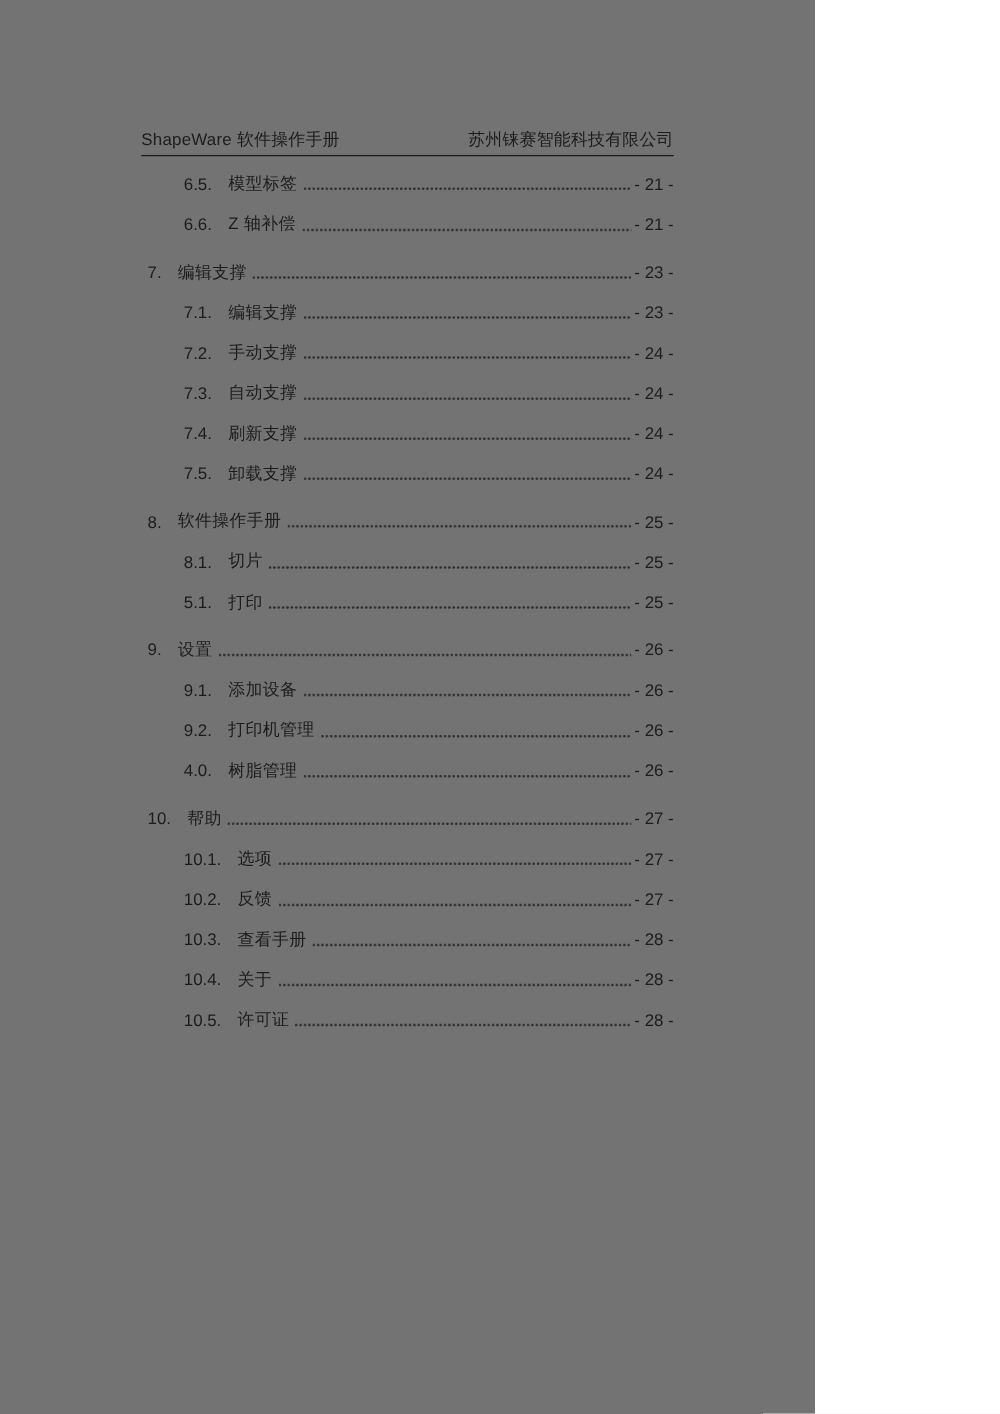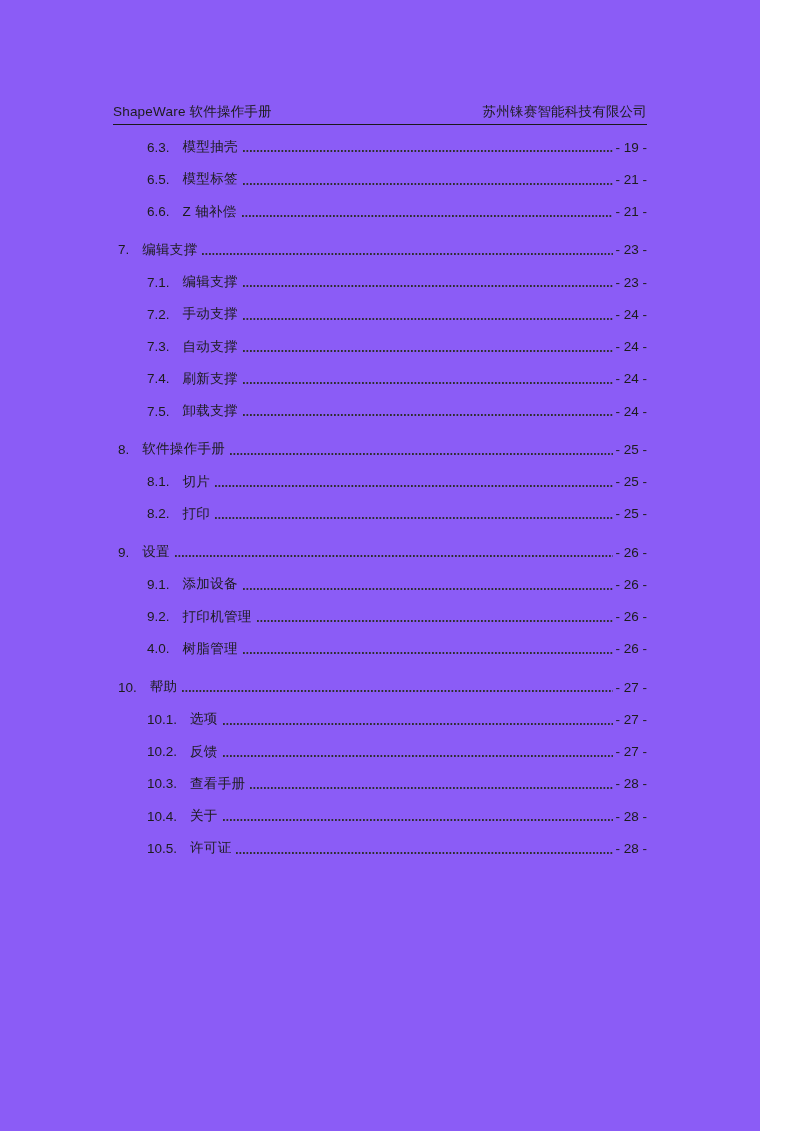--- a/index.html
+++ b/index.html
@@ -9,24 +9,24 @@
   }
   body {
     width: 800px;
     height: 1131px;
     font-family: "Liberation Sans", "DejaVu Sans", sans-serif;
     color: #1c1c1c;
     overflow: hidden;
   }
   .page {
     box-sizing: border-box;
-    width: 760px;
+    width: 652px;
     height: 1131px;
     padding: 0 113px;
-    background: #8b5cf6;
+    background: #737373;
   }
   .header {
     padding-top: 66px;
     padding-bottom: 3px;
     border-bottom: 1.5px solid #1a1a1a;
     display: flex;
     justify-content: space-between;
     align-items: flex-end;
     font-size: 13.5px;
     line-height: 19px;
@@ -77,26 +77,20 @@
 
 <div class="page">
 
   <div class="header">
     <span class="h-left">ShapeWare 软件操作手册</span>
     <span class="h-right">苏州铼赛智能科技有限公司</span>
   </div>
 
   <div class="toc" id="toc-list">
       <div class="toc-row level-2">
-    <span class="toc-num">6.3.</span>
-    <span class="toc-label">模型抽壳</span>
-    <span class="leader"></span>
-    <span class="toc-page">- 19 -</span>
-  </div>
-      <div class="toc-row level-2">
     <span class="toc-num">6.5.</span>
     <span class="toc-label">模型标签</span>
     <span class="leader"></span>
     <span class="toc-page">- 21 -</span>
   </div>
       <div class="toc-row level-2">
     <span class="toc-num">6.6.</span>
     <span class="toc-label">Z 轴补偿</span>
     <span class="leader"></span>
     <span class="toc-page">- 21 -</span>
@@ -143,21 +137,21 @@
     <span class="leader"></span>
     <span class="toc-page">- 25 -</span>
   </div>
       <div class="toc-row level-2">
     <span class="toc-num">8.1.</span>
     <span class="toc-label">切片</span>
     <span class="leader"></span>
     <span class="toc-page">- 25 -</span>
   </div>
       <div class="toc-row level-2">
-    <span class="toc-num">8.2.</span>
+    <span class="toc-num">5.1.</span>
     <span class="toc-label">打印</span>
     <span class="leader"></span>
     <span class="toc-page">- 25 -</span>
   </div>
       <div class="toc-row level-1">
     <span class="toc-num">9.</span>
     <span class="toc-label">设置</span>
     <span class="leader"></span>
     <span class="toc-page">- 26 -</span>
   </div>

